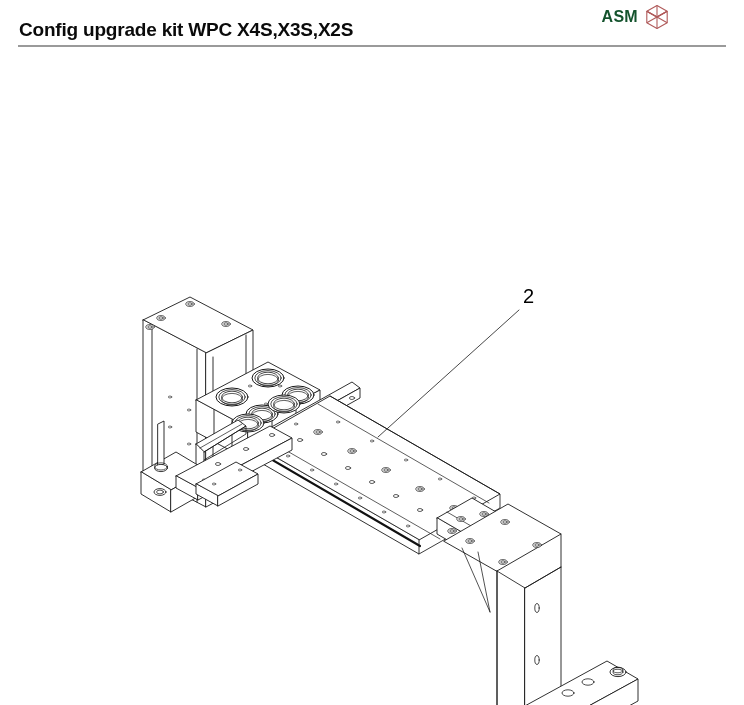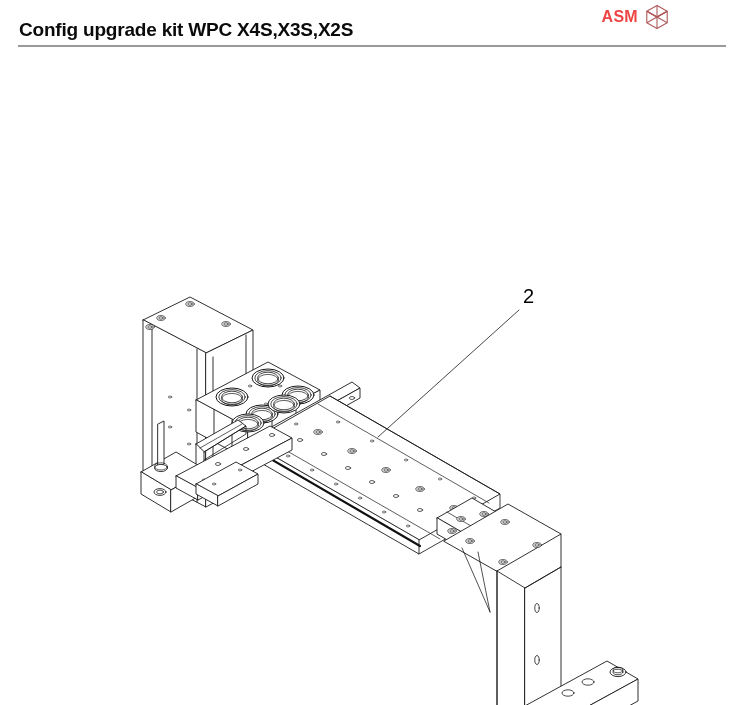--- a/index.html
+++ b/index.html
@@ -41,21 +41,21 @@
     right: 12px;
     top: 4px;
     display: flex;
     align-items: center;
     gap: 6px;
   }
   #brand-text {
     font-size: 16px;
     font-weight: bold;
     letter-spacing: 0.3px;
-    color: #ef4444;
+    color: #14532d;
     line-height: 16px;
     margin-left: 25px;
   }
   #brand-mark {
     width: 26px;
     height: 26px;
     display: block;
   }
   #header-rule {
     position: absolute;

